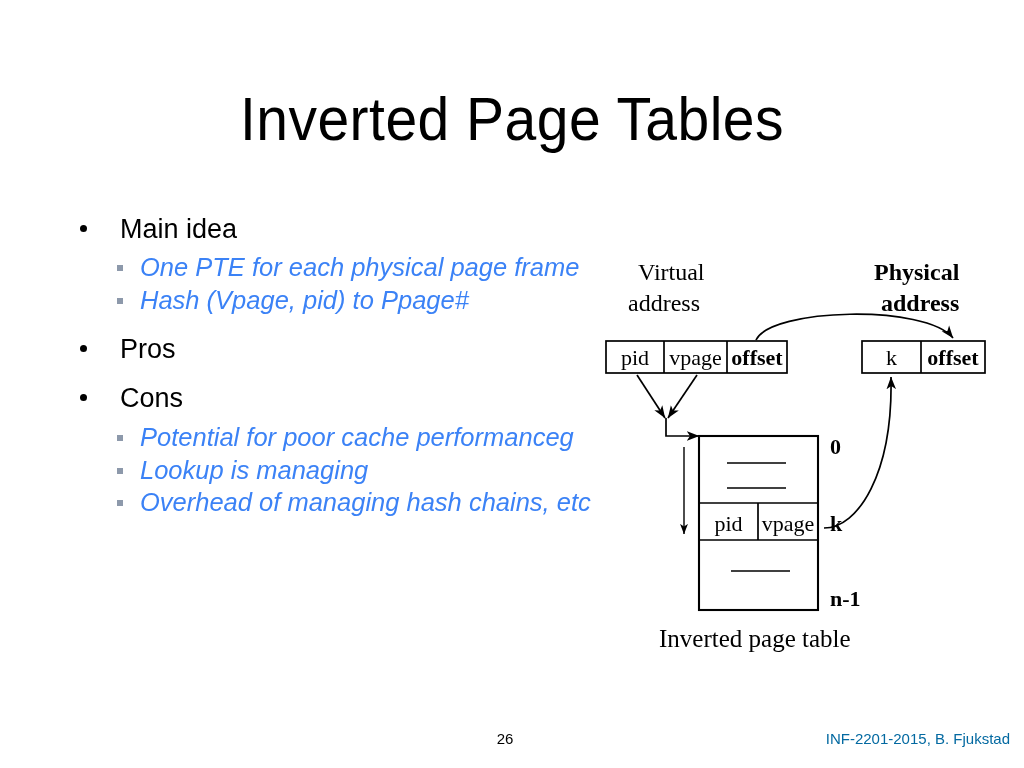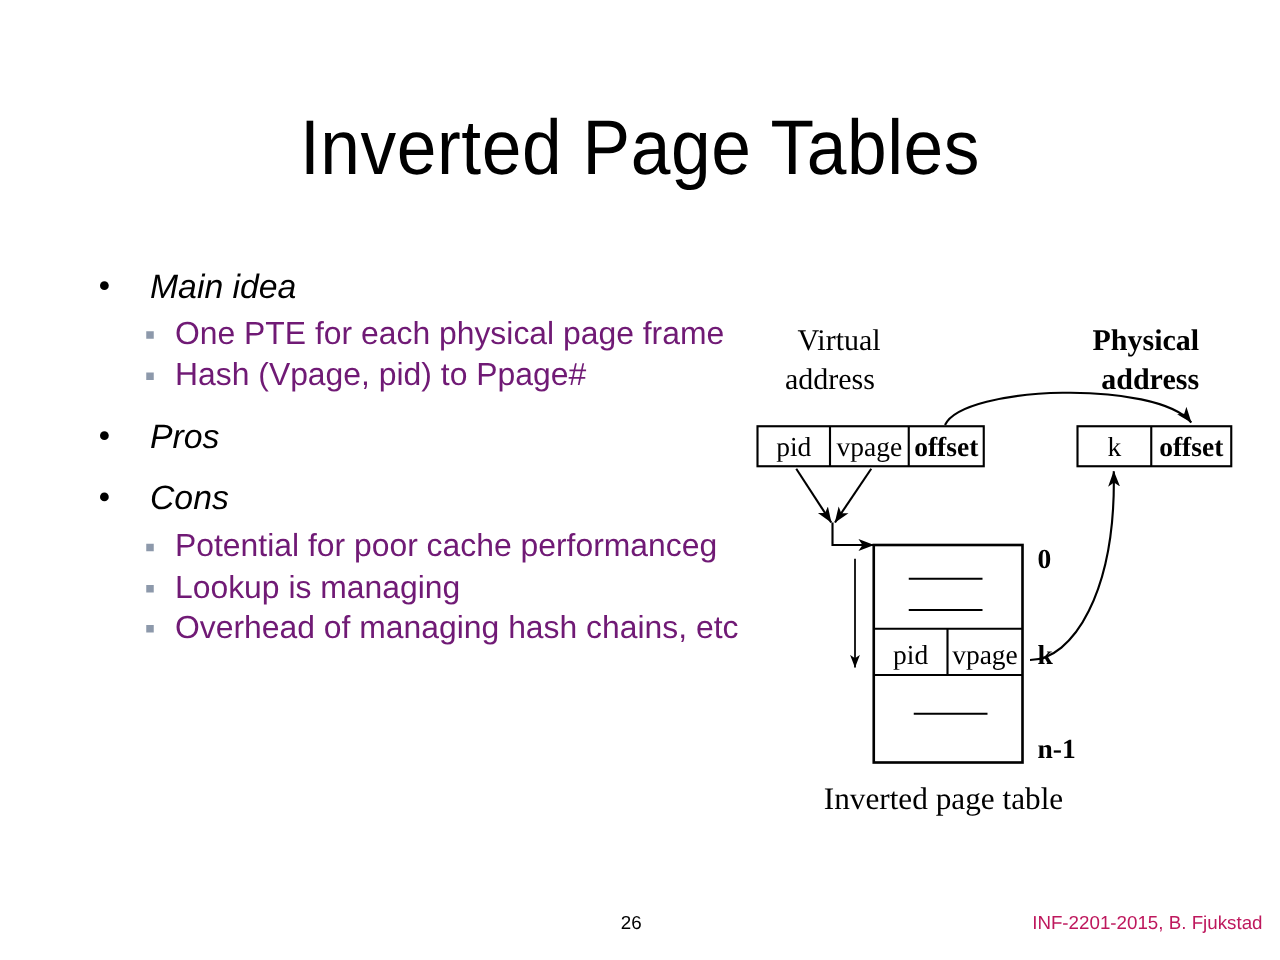--- a/index.html
+++ b/index.html
@@ -52,31 +52,32 @@
   }
   .lvl1 > .dot {
     position: absolute;
     left: 14px;
     top: 13px;
     width: 7px;
     height: 7px;
     background: #000000;
     border-radius: 50%;
   }
-  .lvl1 .lvl1-text { display: inline-block; font-style: italic; }
+  .lvl1 .lvl1-text { display: inline-block; }
 
   .sublist { margin: 4px 0 0 0; }
 
   .lvl2 {
     position: relative;
     padding-left: 74px;
     font-size: 25.5px;
     line-height: 31.5px;
-    color: #701a75;
+    color: #3b82f6;
     margin-bottom: 1px;
+    font-style: italic;
   }
   .lvl2 > .sqdot {
     position: absolute;
     left: 51px;
     top: 13px;
     width: 6px;
     height: 6px;
     background: #8d99ab;
   }
   .lvl2 .lvl2-text { display: inline-block; }
@@ -104,21 +105,21 @@
     text-align: center;
     font-size: 15px;
     font-weight: normal;
     color: #000000;
   }
   #footer-credit {
     position: absolute;
     right: 14px;
     top: 730px;
     font-size: 15px;
-    color: #be185d;
+    color: #0369a1;
     white-space: nowrap;
   }
 </style>
 </head>
 <body>
 
 <div id="slide-title">Inverted Page Tables</div>
 
 <div id="bullet-column">
 

